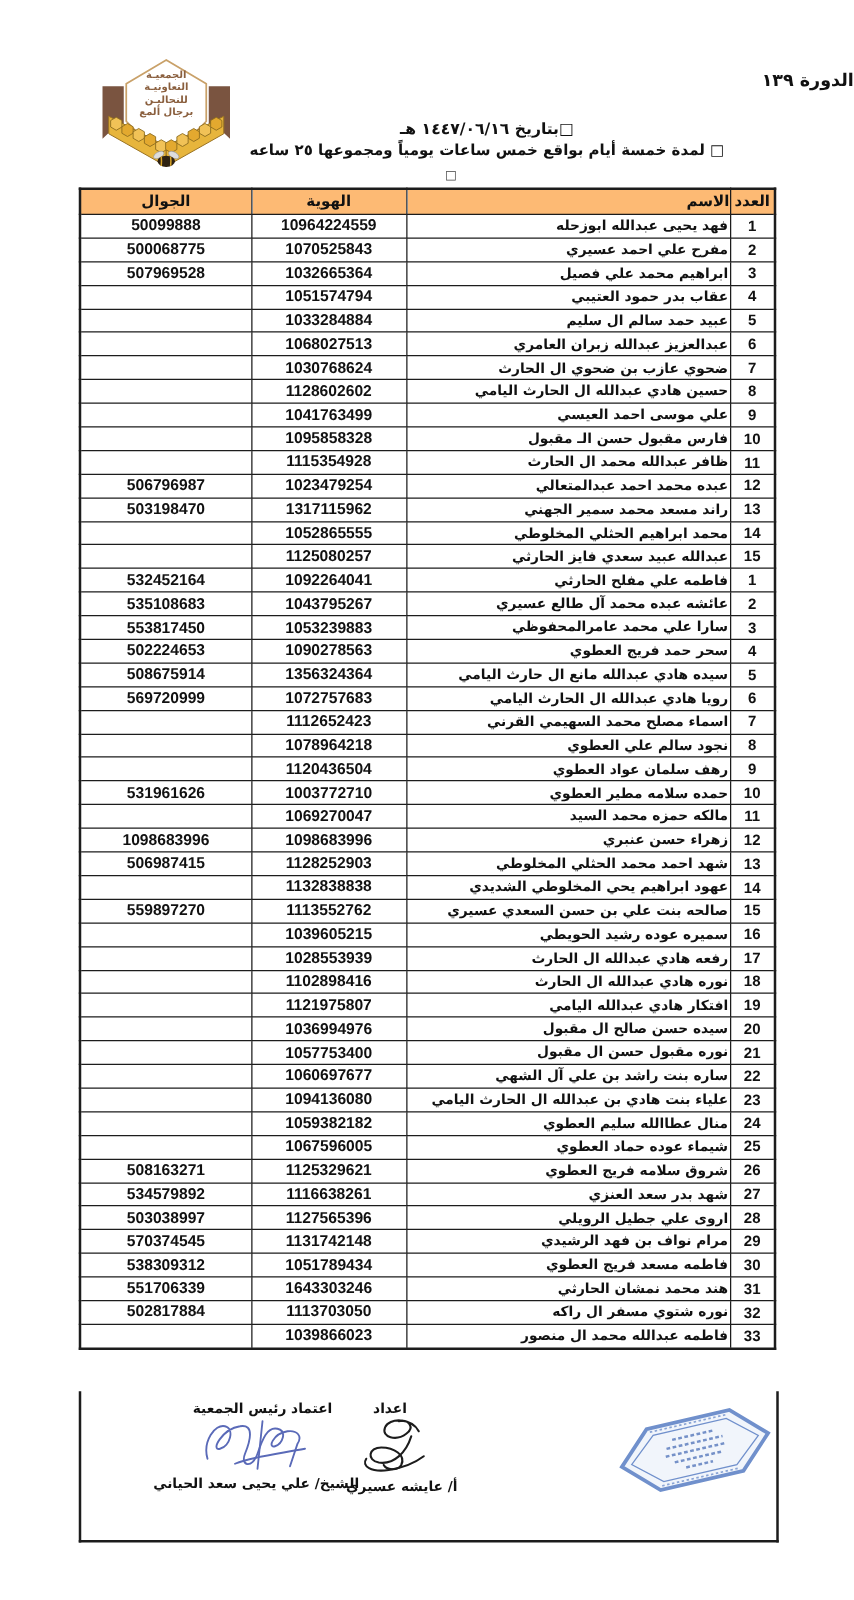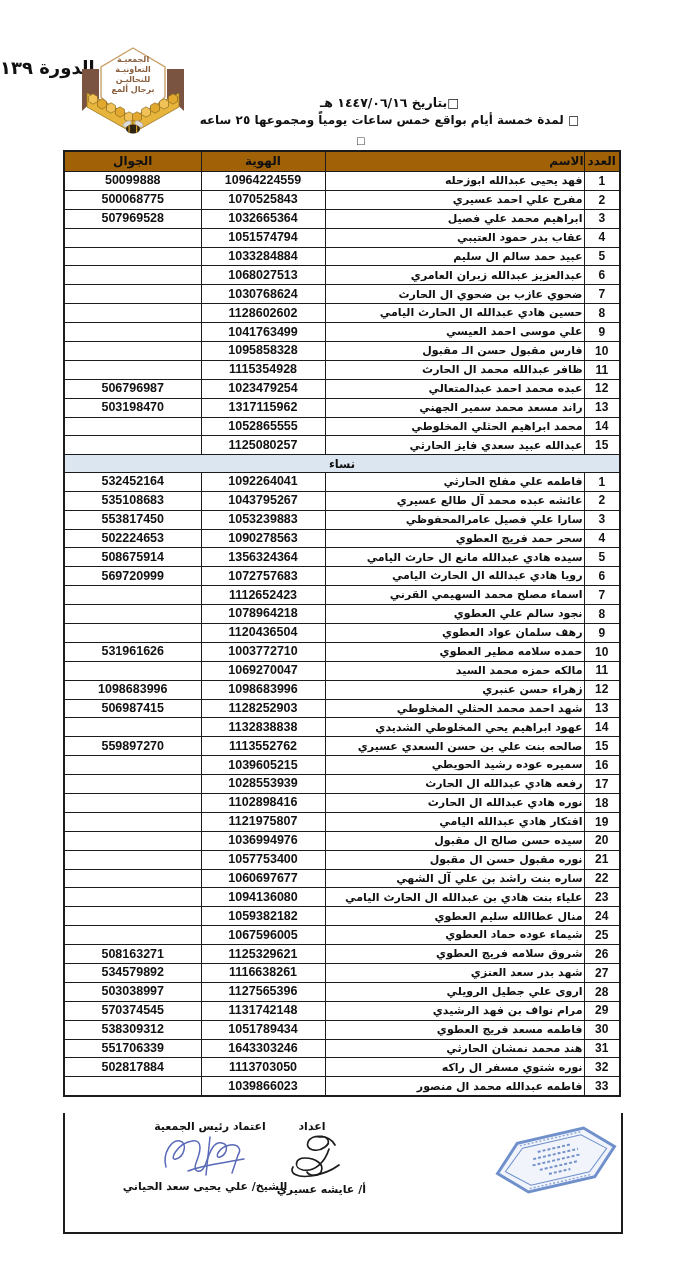--- a/index.html
+++ b/index.html
@@ -3,36 +3,36 @@
 <meta charset="utf-8">
 <style>
   html,body{margin:0;padding:0;}
   body{
     width:683px;height:1280px;position:relative;background:#ffffff;
     font-family:"DejaVu Sans",sans-serif;color:#111;overflow:hidden;
     --section-bg:#dce6f1;
   }
   .abs{position:absolute;}
   
-  .doc-title{top:57px;left:0;width:683px;text-align:left;
-    font-size:18px;font-weight:bold;direction:rtl;}
+  .doc-title{top:57px;left:0;width:683px;text-align:right;
+    font-size:14px;font-weight:bold;direction:rtl;}
   .hdr-line{left:0;width:683px;text-align:center;font-weight:bold;direction:rtl;padding-left:48px;}
   .hdr-date{top:95px;font-size:12.5px;}
   .hdr-duration{top:113px;font-size:12px;}
   .stray-box{top:135px;left:356px;font-size:10px;color:#444;}
   
   .logo{left:79px;top:44px;width:108px;height:94px;}
   .logo text{font-family:"DejaVu Sans",sans-serif;font-weight:bold;}
   
   #roster{position:absolute;top:150px;left:63px;width:558px;
     border-collapse:collapse;direction:rtl;table-layout:fixed;}
   #roster th,#roster td{border:1px solid #1c1c1c;font-weight:bold;
     padding:0;overflow:hidden;white-space:nowrap;line-height:1.05;}
   #roster{border:2px solid #1c1c1c;}
-  #roster thead th{height:19px;font-size:12px;text-align:center;background:#a16207;}
+  #roster thead th{height:19px;font-size:12px;text-align:center;background:#fdba74;}
   #roster thead th.h-name{text-align:right;padding-left:4px;margin-top:37px;}
   #roster tbody td{height:17.9px;}
   #roster td.num{text-align:center;font-size:12px;font-family:"Liberation Sans","DejaVu Sans",sans-serif;}
   #roster td.name{text-align:right;font-size:11px;padding-right:1px;}
   #roster td.idnum,#roster td.mobile{text-align:center;font-size:12.5px;direction:ltr;
     font-family:"Liberation Sans","DejaVu Sans",sans-serif;}
   #roster tr.section-row td{height:16.5px;background:var(--section-bg);
     text-align:center;font-size:11.5px;}
   
   .footer-box{left:63px;top:1113px;width:556px;height:119px;
@@ -185,38 +185,35 @@
         <td class="name">محمد ابراهيم الحثلي المخلوطي</td>
         <td class="idnum">1052865555</td>
         <td class="mobile"></td>
       </tr>
       <tr>
         <td class="num">15</td>
         <td class="name">عبدالله عبيد سعدي فايز الحارثي</td>
         <td class="idnum">1125080257</td>
         <td class="mobile"></td>
       </tr>
-      <tr class="section-row">
-        <td colspan="4">نساء</td>
-      </tr>
       <tr>
         <td class="num">1</td>
         <td class="name">فاطمه علي مفلح الحارثي</td>
         <td class="idnum">1092264041</td>
         <td class="mobile">532452164</td>
       </tr>
       <tr>
         <td class="num">2</td>
         <td class="name">عائشه عبده محمد آل طالع عسيري</td>
         <td class="idnum">1043795267</td>
         <td class="mobile">535108683</td>
       </tr>
       <tr>
         <td class="num">3</td>
-        <td class="name">سارا علي فصيل عامرالمحفوظي</td>
+        <td class="name">سارا علي محمد عامرالمحفوظي</td>
         <td class="idnum">1053239883</td>
         <td class="mobile">553817450</td>
       </tr>
       <tr>
         <td class="num">4</td>
         <td class="name">سحر حمد فريج العطوي</td>
         <td class="idnum">1090278563</td>
         <td class="mobile">502224653</td>
       </tr>
       <tr>

